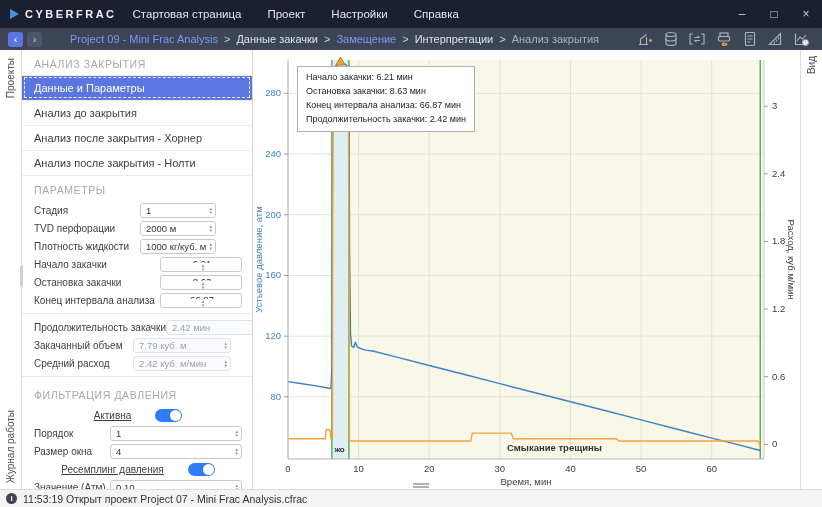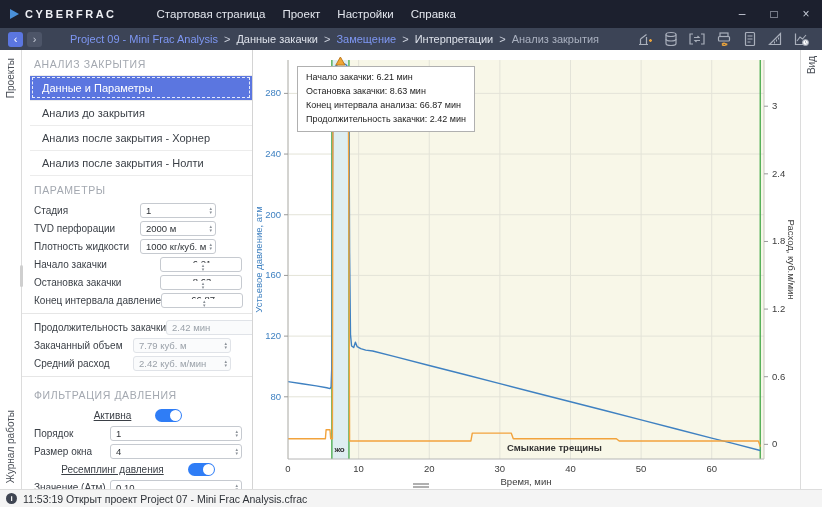--- a/index.html
+++ b/index.html
@@ -4,21 +4,21 @@
 <style>
   * { box-sizing: border-box; margin: 0; padding: 0; }
   html,body { width:822px; height:507px; }
   body { font-family:"Liberation Sans", sans-serif; overflow:hidden; background:#fff; }
   .app { position:relative; width:822px; height:507px; background:#fff; overflow:hidden; }
 
   
   .titlebar { height:28px; background:#1c202e; display:flex; align-items:center; padding-left:10px; }
   .logo { display:flex; align-items:center; gap:6px; color:#eef0f5; font-size:11px; font-weight:bold; letter-spacing:2.5px; }
   .logo-tri { width:0; height:0; border-left:9px solid #4a90d9; border-top:5px solid transparent; border-bottom:5px solid transparent; }
-  .menu { display:flex; gap:17px; margin-left:40px; color:#e3e6ee; font-size:11.5px; }
+  .menu { display:flex; gap:26px; margin-left:16px; color:#e3e6ee; font-size:11.5px; }
   .win-controls { margin-left:auto; display:flex; color:#c7ccd8; font-size:12px; }
   .win-controls span { width:32px; height:28px; display:flex; align-items:center; justify-content:center; }
 
   
   .crumbbar { height:22px; background:#3c4456; display:flex; align-items:center; padding:0 8px; gap:4px; }
   .nav-btn { width:15px; height:15px; border-radius:3px; display:flex; align-items:center; justify-content:center; font-size:11px; color:#fff; }
   .back { background:#5b76e0; }
   .fwd  { background:#4d5568; color:#c3c9d6; }
   .crumbs { display:flex; gap:6px; margin-left:24px; font-size:11px; align-items:center; white-space:nowrap; }
   .crumb.link { color:#7e97f3; }
@@ -32,21 +32,21 @@
   .main { position:absolute; top:50px; left:0; right:0; bottom:18px; display:flex; }
   .left-strip { width:22px; border-right:1px solid #dcdcdc; position:relative; background:#fff; flex:none; }
   .vtab { writing-mode:vertical-rl; transform:rotate(180deg); font-size:10px; color:#4a4f57; }
   .left-strip .top { position:absolute; top:8px; left:5px; }
   .left-strip .bottom { position:absolute; bottom:6px; left:5px; }
   .v-handle { position:absolute; left:20px; top:215px; width:3px; height:22px; background:#cfcfcf; border-radius:2px; z-index:5; }
 
   
   .sidebar { width:231px; flex:none; border-right:1px solid #d4d4d4; background:#fff; font-size:10.5px; color:#3a3f46; overflow:hidden; }
   .sec-title { padding:8px 12px 5px; color:#a3a8b0; font-size:10.5px; letter-spacing:0.6px; }
-  .nav-item { padding:6px 12px; border-top:1px solid #ececec; font-size:11px; color:#3a3f46; cursor:pointer;margin-left:8px; }
+  .nav-item { padding:6px 12px; border-top:1px solid #ececec; font-size:11px; color:#3a3f46; cursor:pointer; }
   .nav-item.last { border-bottom:1px solid #ececec; }
   .nav-item.selected { background:#5b76e0; color:#fff; outline:1px dashed rgba(255,255,255,.85); outline-offset:-3px; }
   .param-row { display:flex; align-items:center; justify-content:space-between; padding:1.5px 10px 1.5px 12px; height:18px; }
   .param-row.toggle-row { justify-content:center; gap:24px;text-decoration:underline; }
   .param-label { white-space:nowrap; font-size:10px; }
   .spin { border:1px solid #c6cad0; border-radius:3px; height:15px; display:flex; align-items:center; background:#fff; padding:0 3px 0 5px; font-size:9.5px; color:#2f3338; flex:none; }
   .spin .val { flex:1; overflow:hidden; white-space:nowrap; }
   .spin.wa { width:76px; margin-right:26px; }
   .spin.wb { width:82px;flex-direction:column; }
   .spin.wc { width:98px; margin-right:11px; }
@@ -204,21 +204,21 @@
             <span class="param-label">Остановка закачки</span>
             <div class="spin wb">
               <span class="val">8.63</span>
               <span class="arrows">
                 <span>▴</span>
                 <span>▾</span>
               </span>
             </div>
           </div>
           <div class="param-row">
-            <span class="param-label">Конец интервала давление</span>
+            <span class="param-label">Конец интервала анализа</span>
             <div class="spin wb">
               <span class="val">66.87</span>
               <span class="arrows">
                 <span>▴</span>
                 <span>▾</span>
               </span>
             </div>
           </div>
           <div class="divider"></div>
           <div class="param-row">

